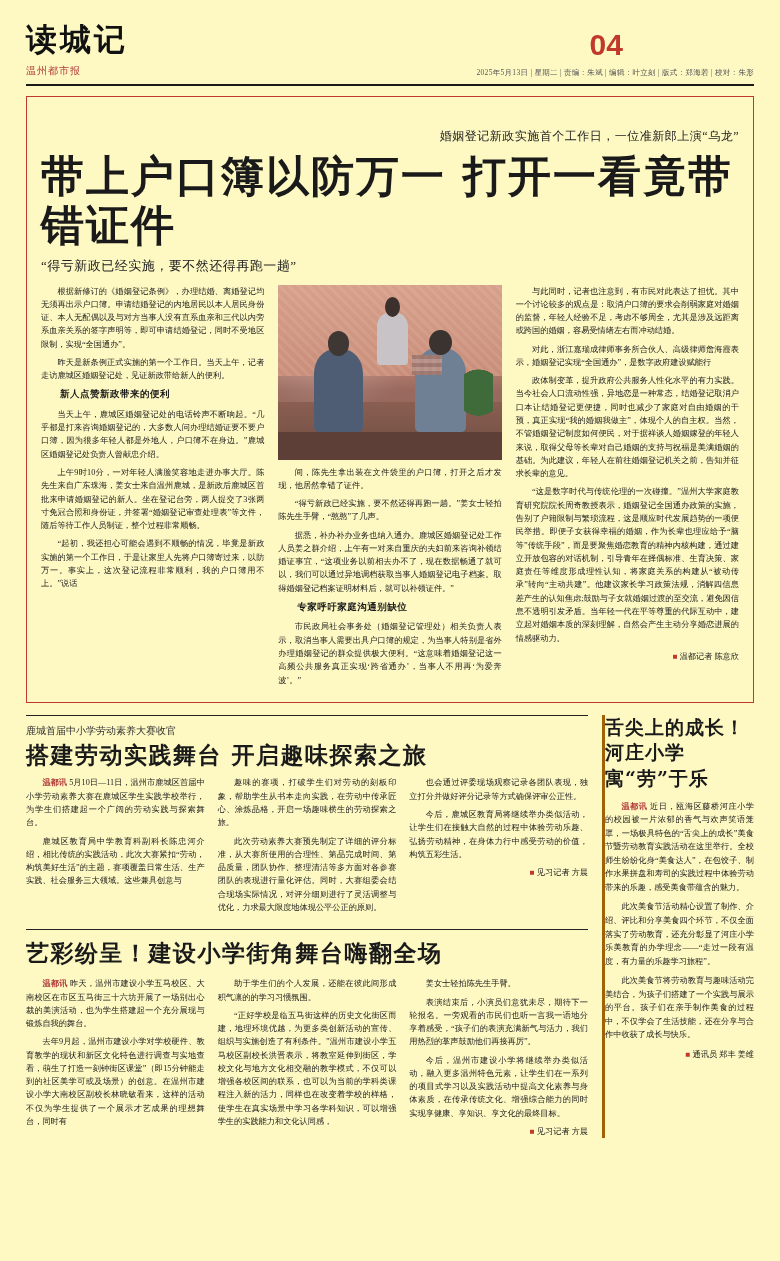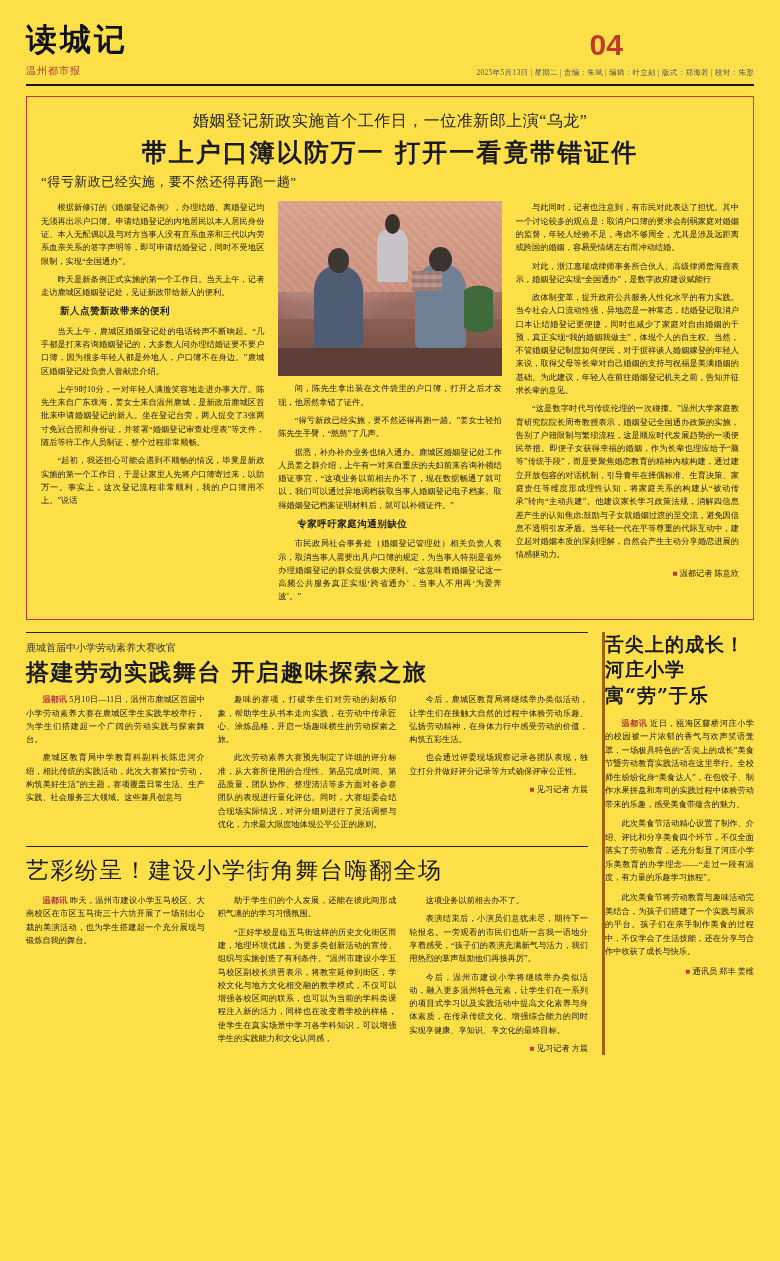--- a/index.html
+++ b/index.html
@@ -7,21 +7,21 @@
     width:780px;
     background:#ffffff;
     font-family:"Liberation Serif","DejaVu Serif",serif;
     color:#1a1a1a;
   }
   .page{
     width:780px;
     min-height:1261px;
     box-sizing:border-box;
     padding:22px 26px 18px 26px;
-    background:#fde047;
+    background:#fef9c3;
     position:relative;
   }
 
   
   .masthead{
     display:flex;
     align-items:flex-end;
     justify-content:space-between;
     border-bottom:2px solid #1a1a1a;
     padding-bottom:6px;
@@ -61,28 +61,29 @@
     margin-left:18px;
   }
 
   
   .lead-box{
     margin-top:10px;
     border:1.5px solid #c0392b;
     padding:14px 14px 10px 14px;
   }
   .lead-kicker{
-    text-align:center;
-    font-size:16px;
+    text-align:right;
+    font-size:12px;
     color:#222;
     letter-spacing:.5px;
+    margin-top:17px;
   }
   .lead-head{
-    text-align:center;
-    font-size:25px;
+    text-align:left;
+    font-size:43px;
     font-weight:700;
     letter-spacing:2px;
     margin:7px 0 6px 0;
     line-height:1.15;
     font-family:"DejaVu Serif",serif;
   }
   .lead-deck{
     text-align:left;
     font-size:13px;
     color:#222;
@@ -211,21 +212,21 @@
     margin-top:2px;
   }
   .byline .mark{color:#c0392b;}
 
   .divider{
     border-top:1px solid #222;
     margin:10px 0 8px 0;
   }
   .art-head2{
     font-size:23px;
-    font-weight:400;
+    font-weight:700;
     letter-spacing:1.5px;
     margin:2px 0 8px 0;
     font-family:"DejaVu Serif",serif;
   }
 
   
   .rail{
     border-left:3px solid #a16207;
     padding-left:0;
   }
@@ -318,44 +319,45 @@
         <div class="cols3">
           <div>
             <p><span class="dateline">温都讯</span> <span>5月10日—11日，温州市鹿城区首届中小学劳动素养大赛在鹿城区学生实践学校举行，为学生们搭建起一个广阔的劳动实践与探索舞台。</span></p>
             <p>鹿城区教育局中学教育科副科长陈忠河介绍，相比传统的实践活动，此次大赛紧扣“劳动，构筑美好生活”的主题，赛项覆盖日常生活、生产实践、社会服务三大领域。这些兼具创意与</p>
           </div>
           <div>
             <p>趣味的赛项，打破学生们对劳动的刻板印象，帮助学生从书本走向实践，在劳动中传承匠心、涂炼品格，开启一场趣味横生的劳动探索之旅。</p>
             <p>此次劳动素养大赛预先制定了详细的评分标准，从大赛所使用的合理性、第品完成时间、第品质量，团队协作、整理清洁等多方面对各参赛团队的表现进行量化评估。同时，大赛组委会结合现场实际情况，对评分细则进行了灵活调整与优化，力求最大限度地体现公平公正的原则。</p>
           </div>
           <div>
+            <p>也会通过评委现场观察记录各团队表现，独立打分并做好评分记录等方式确保评审公正性。</p>
             <p>今后，鹿城区教育局将继续举办类似活动，让学生们在接触大自然的过程中体验劳动乐趣、弘扬劳动精神，在身体力行中感受劳动的价值，构筑五彩生活。</p>
-            <p>也会通过评委现场观察记录各团队表现，独立打分并做好评分记录等方式确保评审公正性。</p>
             <div class="byline">
               <span class="mark">■</span>
               <span>见习记者 方晨</span>
             </div>
           </div>
         </div>
       </div>
 
       <div class="divider"></div>
 
       <div>
         <div class="art-head2">艺彩纷呈！建设小学街角舞台嗨翻全场</div>
         <div class="cols3">
           <div>
             <p><span class="dateline">温都讯</span> <span>昨天，温州市建设小学五马校区、大南校区在市区五马街三十六坊开展了一场别出心裁的美演活动，也为学生搭建起一个充分展现与锻炼自我的舞台。</span></p>
+            <p>去年9月起，温州市建设小学对学校硬件、教育教学的现状和新区文化特色进行调查与实地查看，萌生了打造一刻钟街区课堂”（即15分钟能走到的社区美学可或及场景）的创意。在温州市建设小学大南校区副校长林晓敏看来，这样的活动不仅为学生提供了一个展示才艺成果的理想舞台，同时有</p>
           </div>
           <div>
             <p>助于学生们的个人发展，还能在彼此间形成积气凛的的学习习惯氛围。</p>
             <p>“正好学校是临五马街这样的历史文化街区而建，地理环境优越，为更多类创新活动的宣传、组织与实施创造了有利条件。”温州市建设小学五马校区副校长洪晋表示，将教室延伸到街区，学校文化与地方文化相交融的教学模式，不仅可以增强各校区间的联系，也可以为当前的学科类课程注入新的活力，同样也在改变着学校的样格，使学生在真实场景中学习各学科知识，可以增强学生的实践能力和文化认同感，</p>
           </div>
           <div>
-            <p>这项业务以前相去办不了。</p>
+            <p>姜女士轻拍陈先生手臂。</p>
             <p>表演结束后，小演员们意犹未尽，期待下一轮报名。一旁观看的市民们也听一言我一语地分享着感受，“孩子们的表演充满新气与活力，我们用热烈的掌声鼓励他们再接再厉”。</p>
             <p>今后，温州市建设小学将继续举办类似活动，融入更多温州特色元素，让学生们在一系列的项目式学习以及实践活动中提高文化素养与身体素质，在传承传统文化、增强综合能力的同时实现享健康、享知识、享文化的最终目标。</p>
             <div class="byline">
               <span class="mark">■</span>
               <span>见习记者 方晨</span>
             </div>
           </div>
         </div>
       </div>
 

